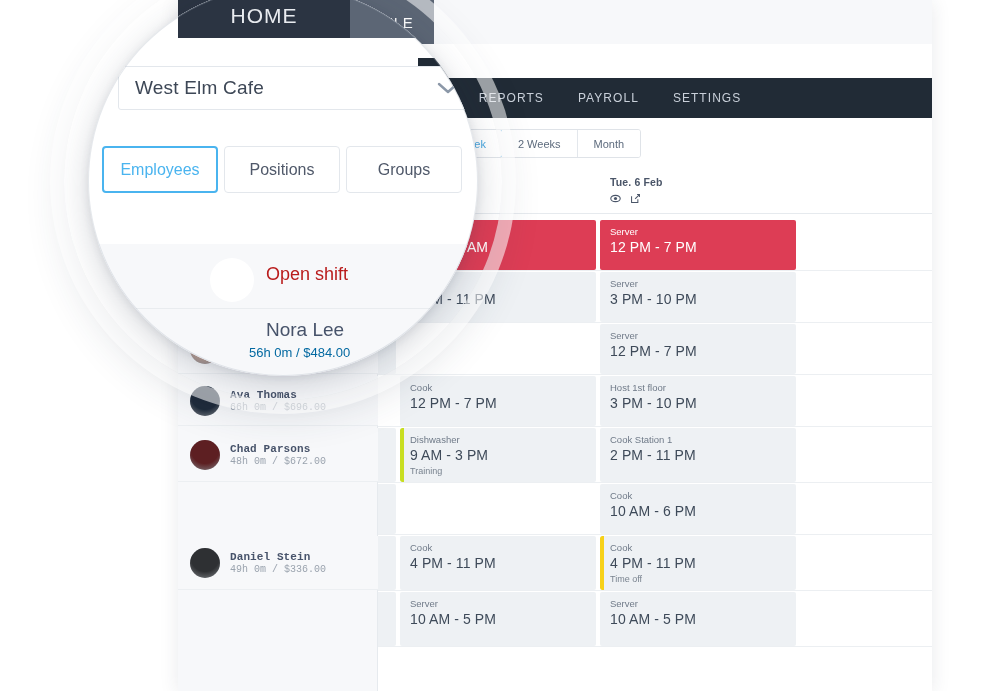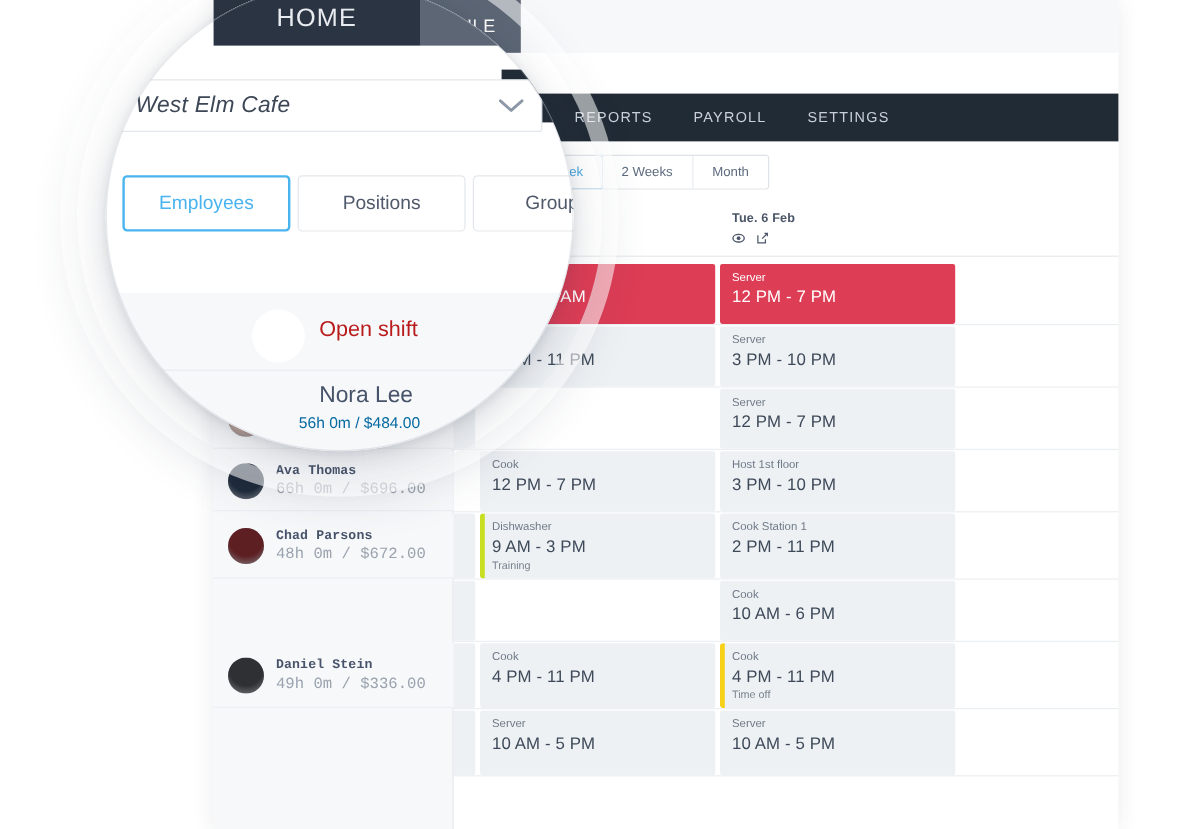--- a/index.html
+++ b/index.html
@@ -59,44 +59,44 @@
 
   
   .rail { position:absolute; left:178px; top:214px; width:200px; height:477px; background:#f7f8fa;
           border-right:1px solid #e6eaee; }
   .emprow { position:absolute; left:0; width:200px; height:52px; display:flex; align-items:center;
             padding-left:12px; border-bottom:1px solid #eceff2; background:#f7f8fa;font-family:Liberation Mono, monospace; }
   .avatar { width:30px; height:30px; border-radius:50%; flex:0 0 30px; margin-right:10px;
             background:#c7ccd3; overflow:hidden; position:relative; }
   .av-in { position:absolute; inset:0; }
   .emptext .nm { font-size:11px; color:#47536a; font-weight:bold; letter-spacing:.1px; }
-  .emptext .sub { font-size:13px; color:#9aa3ae; margin-top:1px; }
+  .emptext .sub { font-size:10px; color:#9aa3ae; margin-top:1px; }
 
   
   .lens { position:absolute; left:88px; top:-14px; width:390px; height:390px; border-radius:50%;
           background:#ffffff; overflow:hidden;
           box-shadow:0 10px 34px rgba(45,55,75,.20), 0 2px 8px rgba(45,55,75,.10); }
   .lens-inner { position:absolute; left:0; top:0; width:390px; height:390px; }
 
   .L-tabstrip { position:absolute; left:90px; top:-6px; width:300px; height:58px; background:#f4f6f8; }
   .L-home { position:absolute; left:90px; top:-6px; width:172px; height:58px; background:#2b3442;
             color:#e8ebef; font-size:21px; letter-spacing:1px; display:flex; align-items:center;
             justify-content:center; padding-top:14px; }
   .L-sched { position:absolute; left:262px; top:-6px; width:172px; height:58px; background:#5c6675;
              color:#e8ebef; font-size:21px; letter-spacing:1px; display:flex; align-items:center;
              justify-content:center; padding-top:14px; }
 
-  .L-select { position:absolute; left:8px; top:80px; width:356px; height:44px; background:#ffffff;
+  .L-select { position:absolute; left:30px; top:80px; width:356px; height:44px; background:#ffffff;
               border:1px solid #e3e7ec; border-radius:3px; display:flex; align-items:center;
-              padding:0 16px;font-style:italic; }
+              padding:0 16px; }
   .L-select .txt { font-size:19px; color:#3d4756; letter-spacing:.2px; }
   .L-chev { position:absolute; right:14px; top:14px; color:#8c98a8; }
 
   .L-seg { position:absolute; left:14px; top:160px; display:flex; }
-  .L-segbtn { width:140px; height:47px; background:#ffffff; border:1px solid #e3e7ec;
+  .L-segbtn { width:116px; height:47px; background:#ffffff; border:1px solid #e3e7ec;
               display:flex; align-items:center; justify-content:center; font-size:16px;
               color:#50596a; border-radius:4px; margin-right:6px; }
   .L-segbtn.active { border:2px solid #4ab4ef; color:#4ab4ef; }
   .L-createwrap { position:absolute; left:14px; top:222px; font-size:17px; color:#36a8e8; }
 
   .L-openshift { position:absolute; left:0; top:258px; width:390px; height:64px; background:#f7f8fa; }
   .L-openshift .t { position:absolute; left:178px; top:20px; font-size:18px; color:#b91c1c;text-align:right; }
   .L-ocircle { position:absolute; left:122px; top:272px; width:44px; height:44px; border-radius:50%;
                background:#ffffff; }
 

